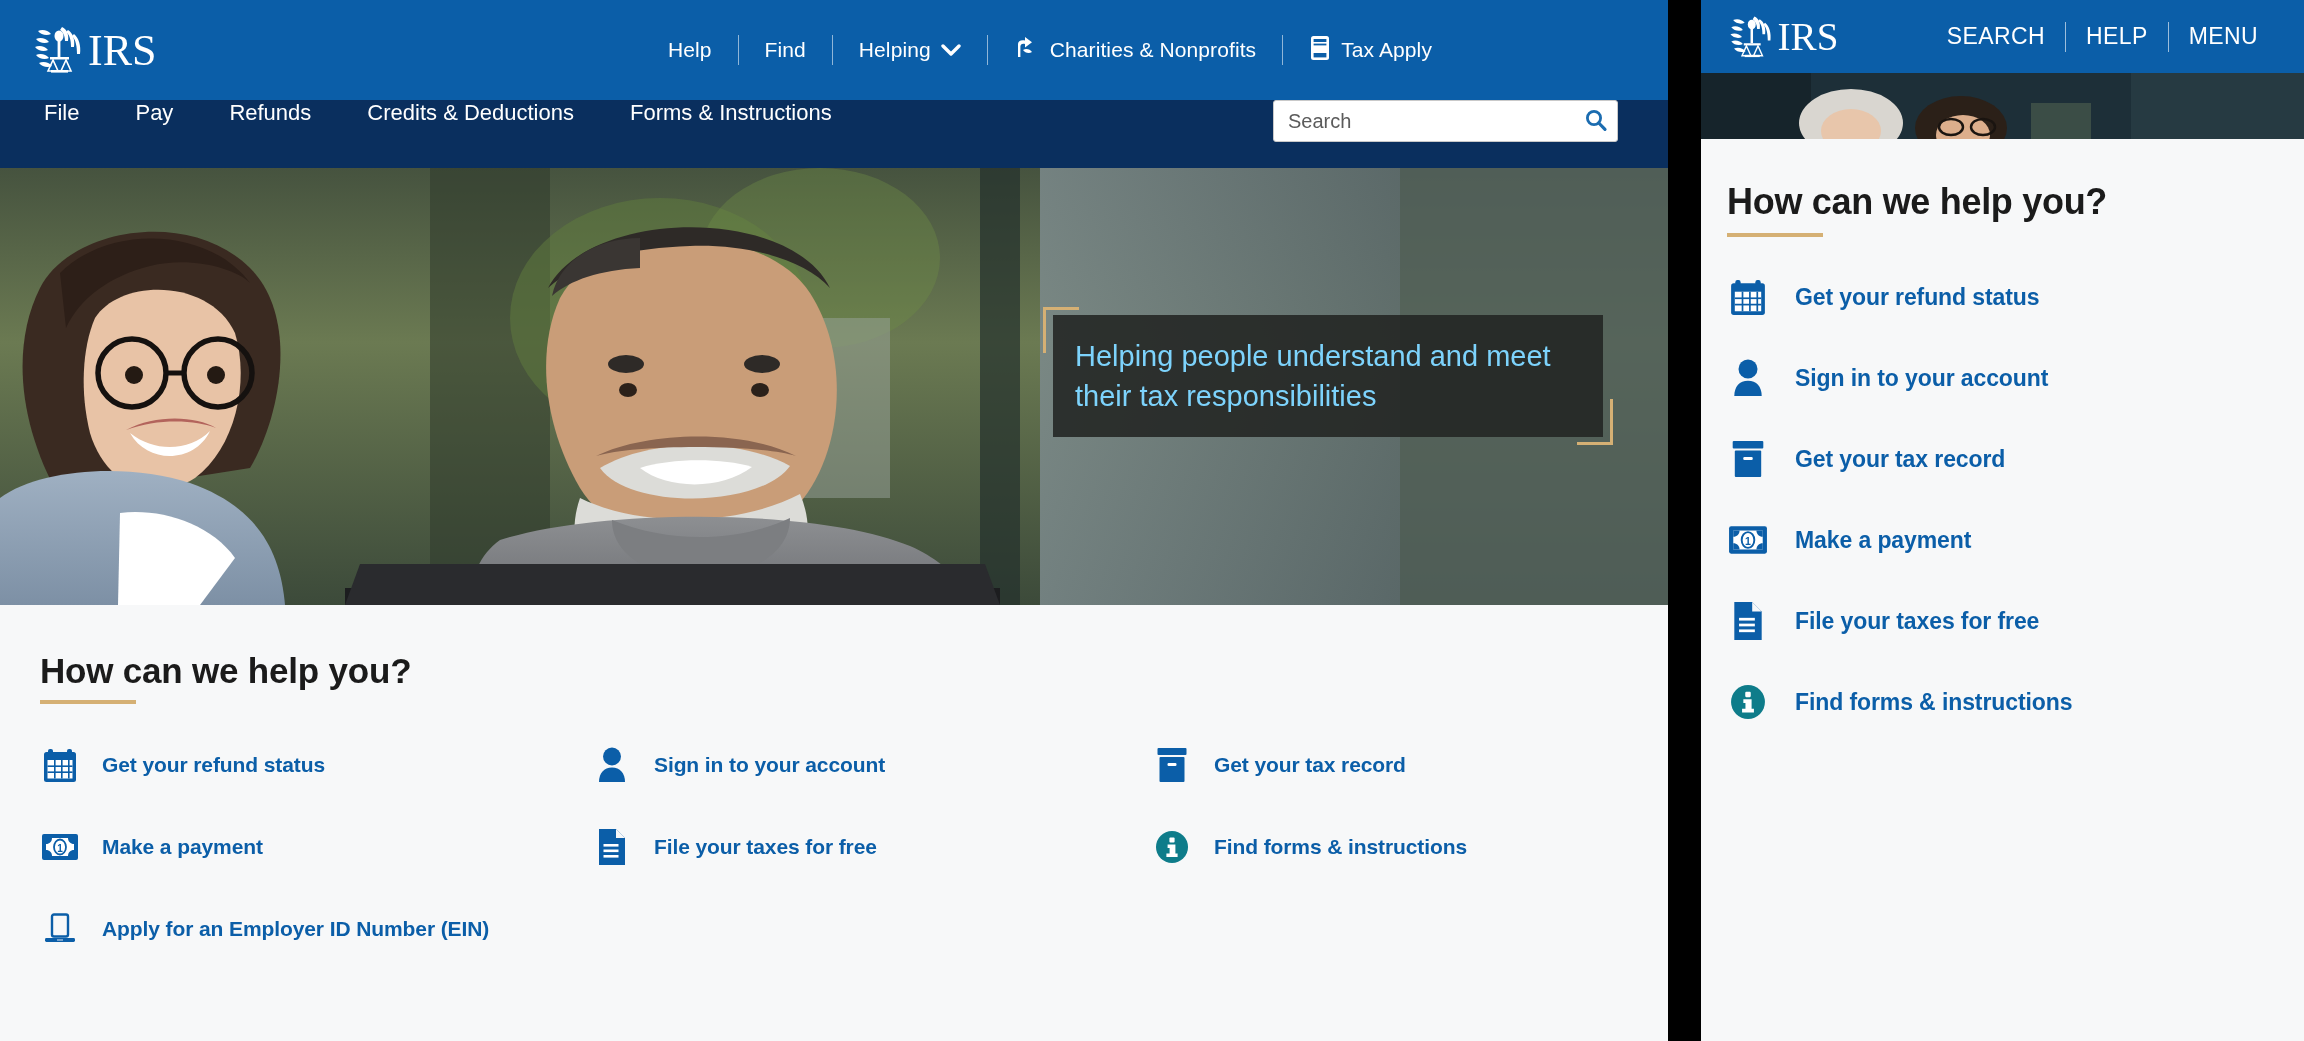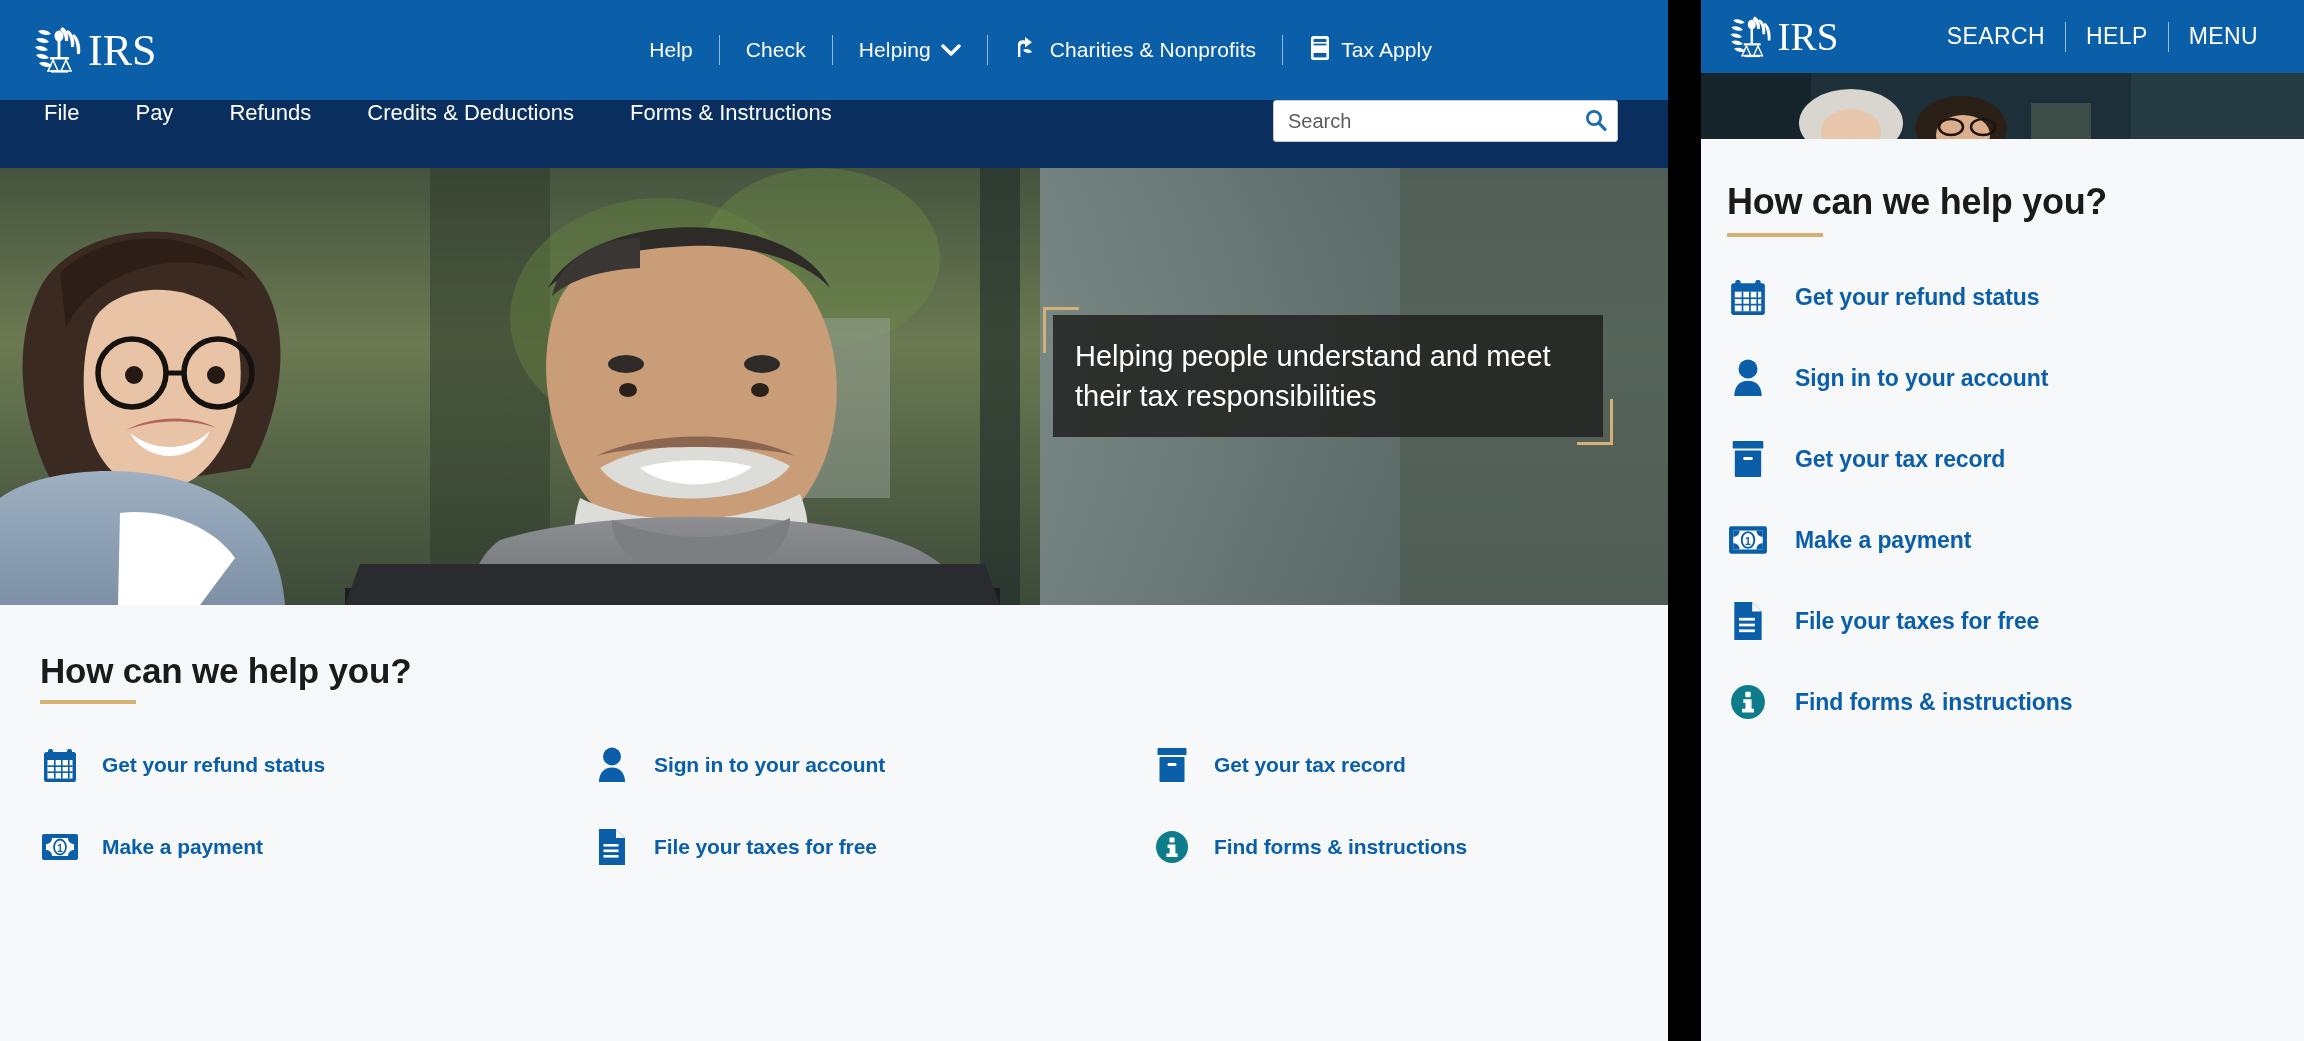--- a/index.html
+++ b/index.html
@@ -84,21 +84,21 @@
     width: 570px; height: 138px;
   }
   .callout-box {
     position: absolute; left: 10px; top: 8px;
     width: 550px; height: 122px;
     background: rgba(34,36,34,.88);
     display: flex; align-items: center;
     padding: 0 22px;
   }
   .callout-text {
-    color: #ffffff; font-size: 29px; line-height: 1.38; font-weight: 400;
+    color: #7dd3fc; font-size: 29px; line-height: 1.38; font-weight: 400;
   }
   .bracket-tl {
     position: absolute; left: 0; top: 0; width: 36px; height: 46px;
     border-left: 3px solid #d5b074; border-top: 3px solid #d5b074;
   }
   .bracket-br {
     position: absolute; right: 0; bottom: 0; width: 36px; height: 46px;
     border-right: 3px solid #d5b074; border-bottom: 3px solid #d5b074;
   }
 
@@ -183,21 +183,21 @@
           <text x="56" y="42" font-family="'Liberation Serif', serif" font-size="44" fill="#ffffff">IRS</text>
         </svg>
       </a>
 
       <nav class="util-links">
         <a class="uitem" href="#">
           <span>Help</span>
         </a>
         <span class="util-sep"></span>
         <a class="uitem" href="#">
-          <span>Check</span>
+          <span>Find</span>
         </a>
         <span class="util-sep"></span>
         <a class="uitem" href="#">
           <span>Helping</span>
           <span class="caret">
             <svg width="20" height="13" viewBox="0 0 20 13">
                 <path d="M2 2 L10 10 L18 2" stroke="#fff" stroke-width="3.4" fill="none" stroke-linecap="round" stroke-linejoin="round"></path>
               </svg>
           </span>
         </a>
@@ -399,20 +399,30 @@
             <svg width="34" height="34" viewBox="0 0 34 34">
               <circle cx="17" cy="17" r="16" fill="#0e7c8a"></circle>
               <rect x="14.4" y="7.4" width="5.2" height="5" rx="1" fill="#fff"></rect>
               <path d="M12.6 14.4 L20.4 14.4 L20.4 23.4 L22.6 23.4 L22.6 27 L11.4 27 L11.4 23.4 L14.6 23.4 L14.6 18 L12.6 18 Z" fill="#fff"></path>
             </svg>
           </span>
           <span class="label">Find forms &amp; instructions</span>
         </a>
 
 
+        <a class="help-link" href="#">
+          <span class="icon-box">
+            <svg width="38" height="32" viewBox="0 0 38 32">
+              <rect x="11" y="1.5" width="16" height="22" rx="2" fill="none" stroke="#0b5ea8" stroke-width="2.4"></rect>
+              <rect x="4" y="25" width="30" height="4" rx="1.4" fill="#0b5ea8"></rect>
+              <rect x="16" y="26.2" width="6" height="1.6" fill="#8fb4d6"></rect>
+            </svg>
+          </span>
+          <span class="label">Apply for an Employer ID Number (EIN)</span>
+        </a>
 
 
       </div>
     </div>
   </div>
 
   <div class="gutter"></div>
 
   <div class="mobile">
 

